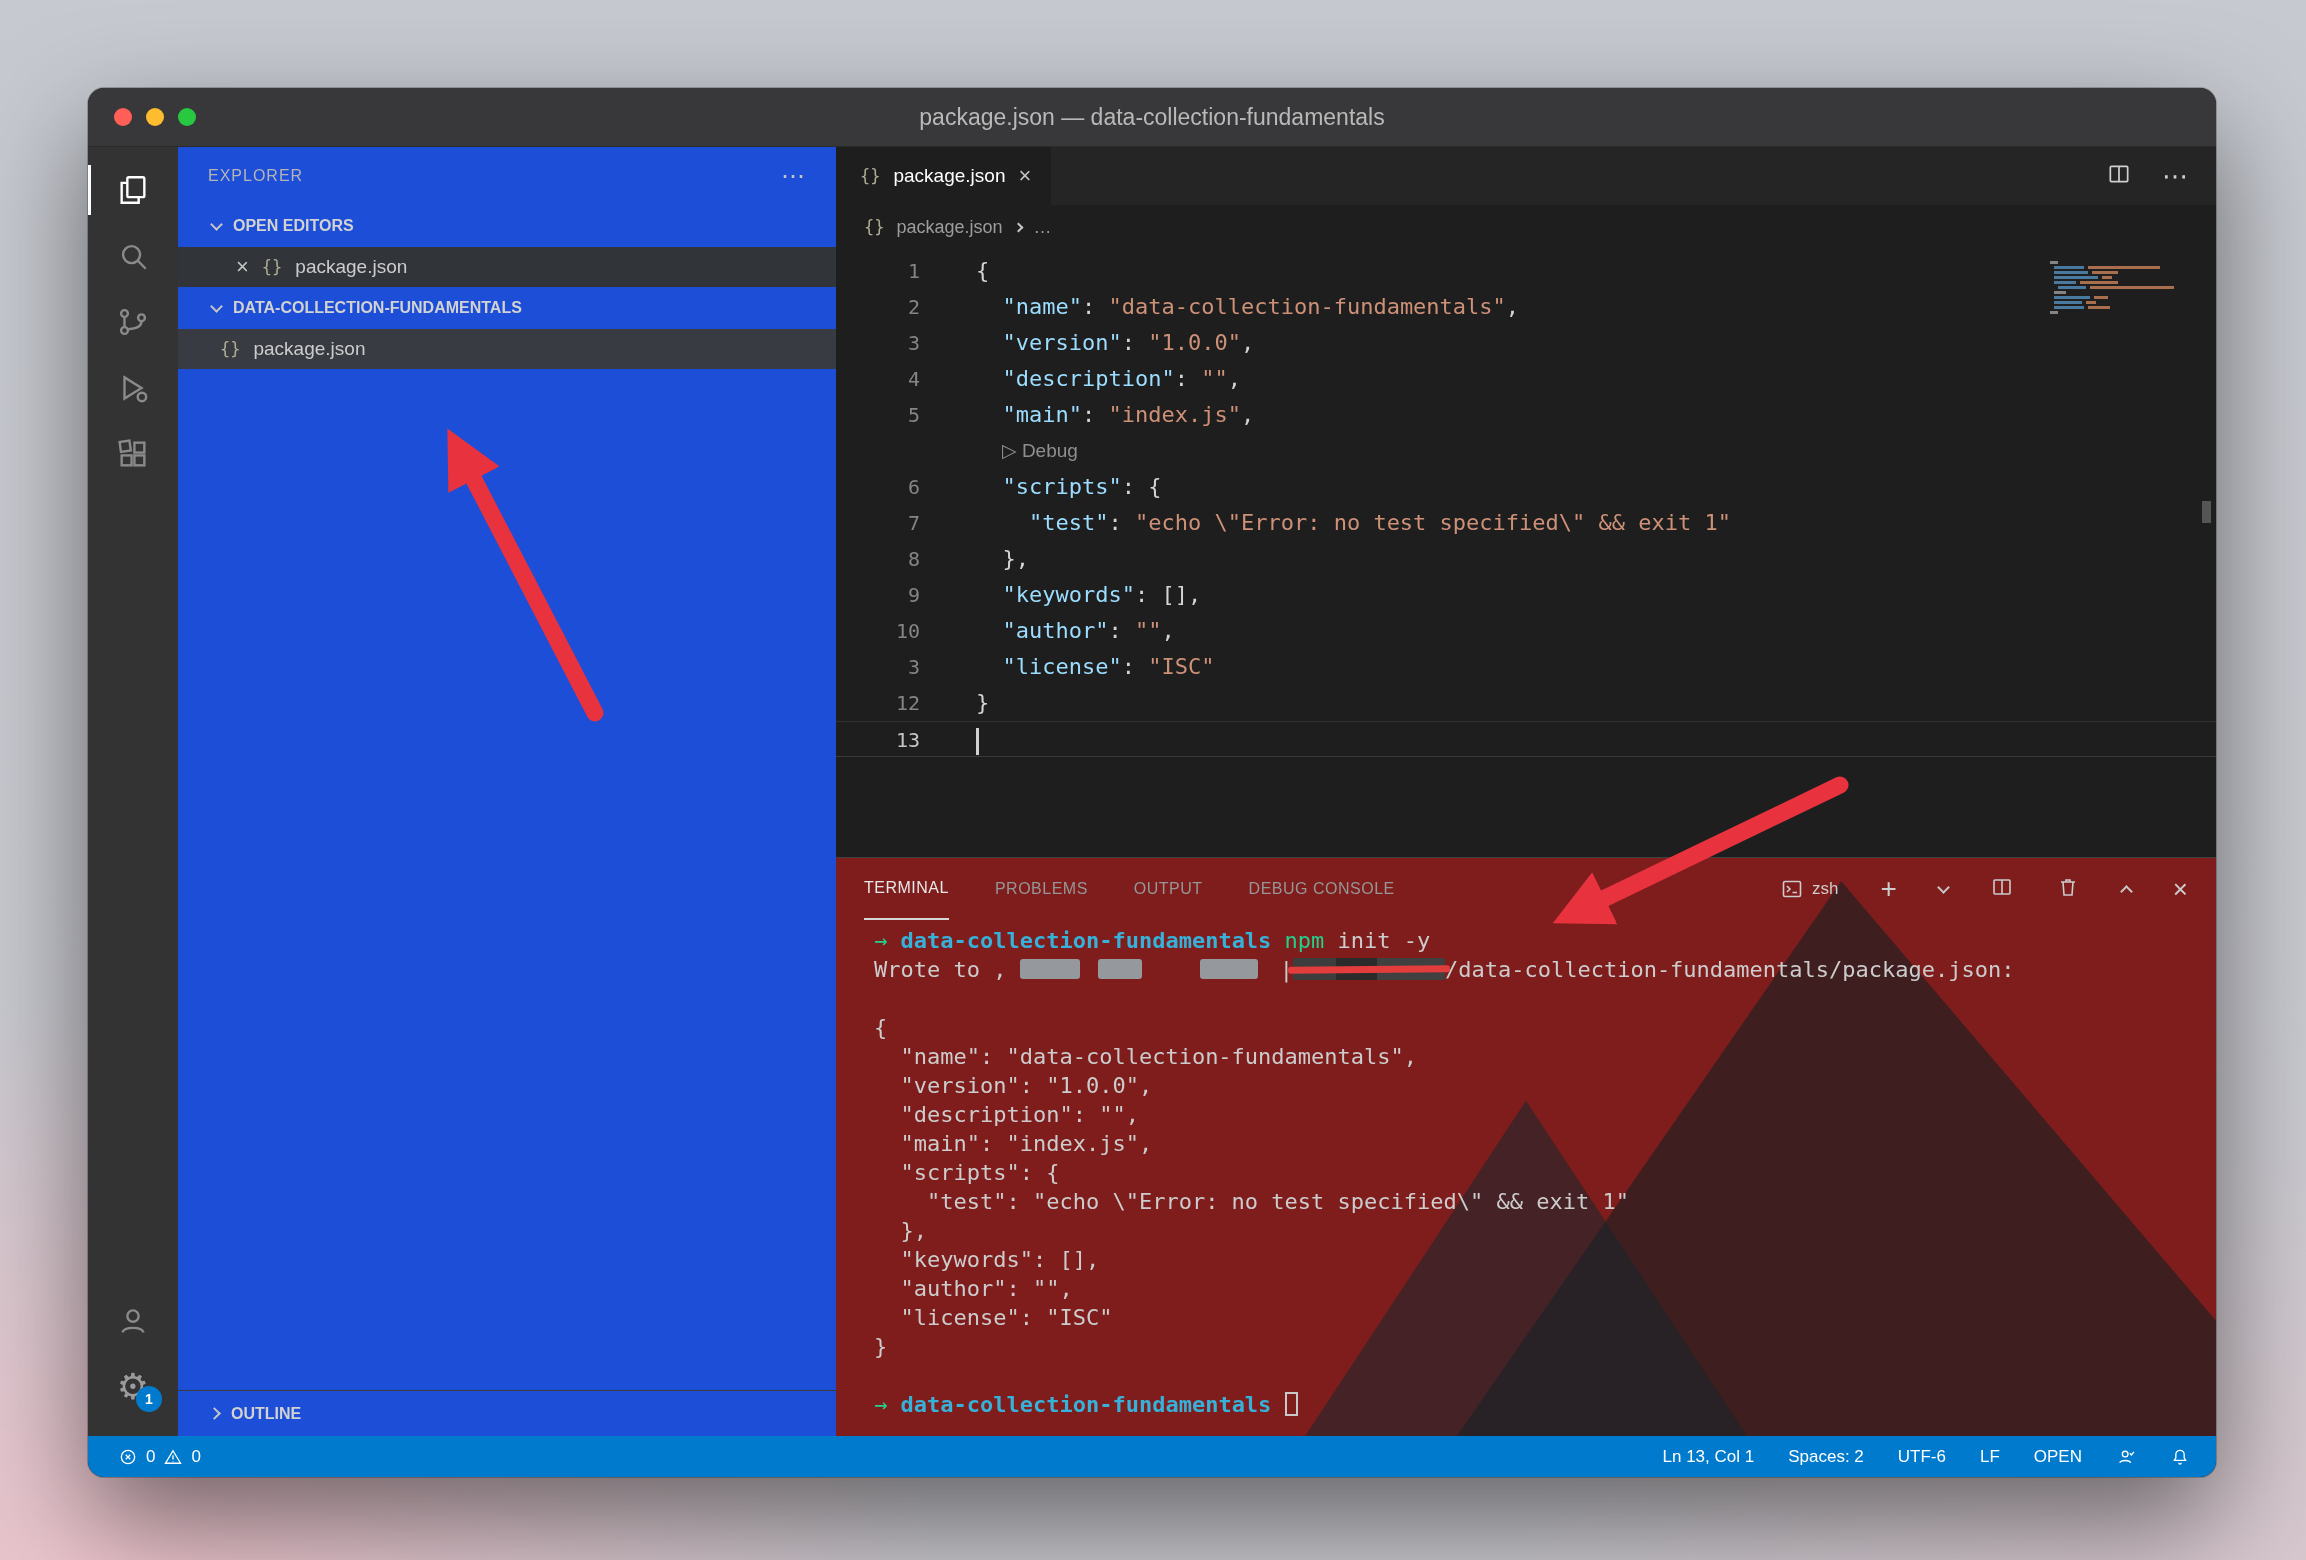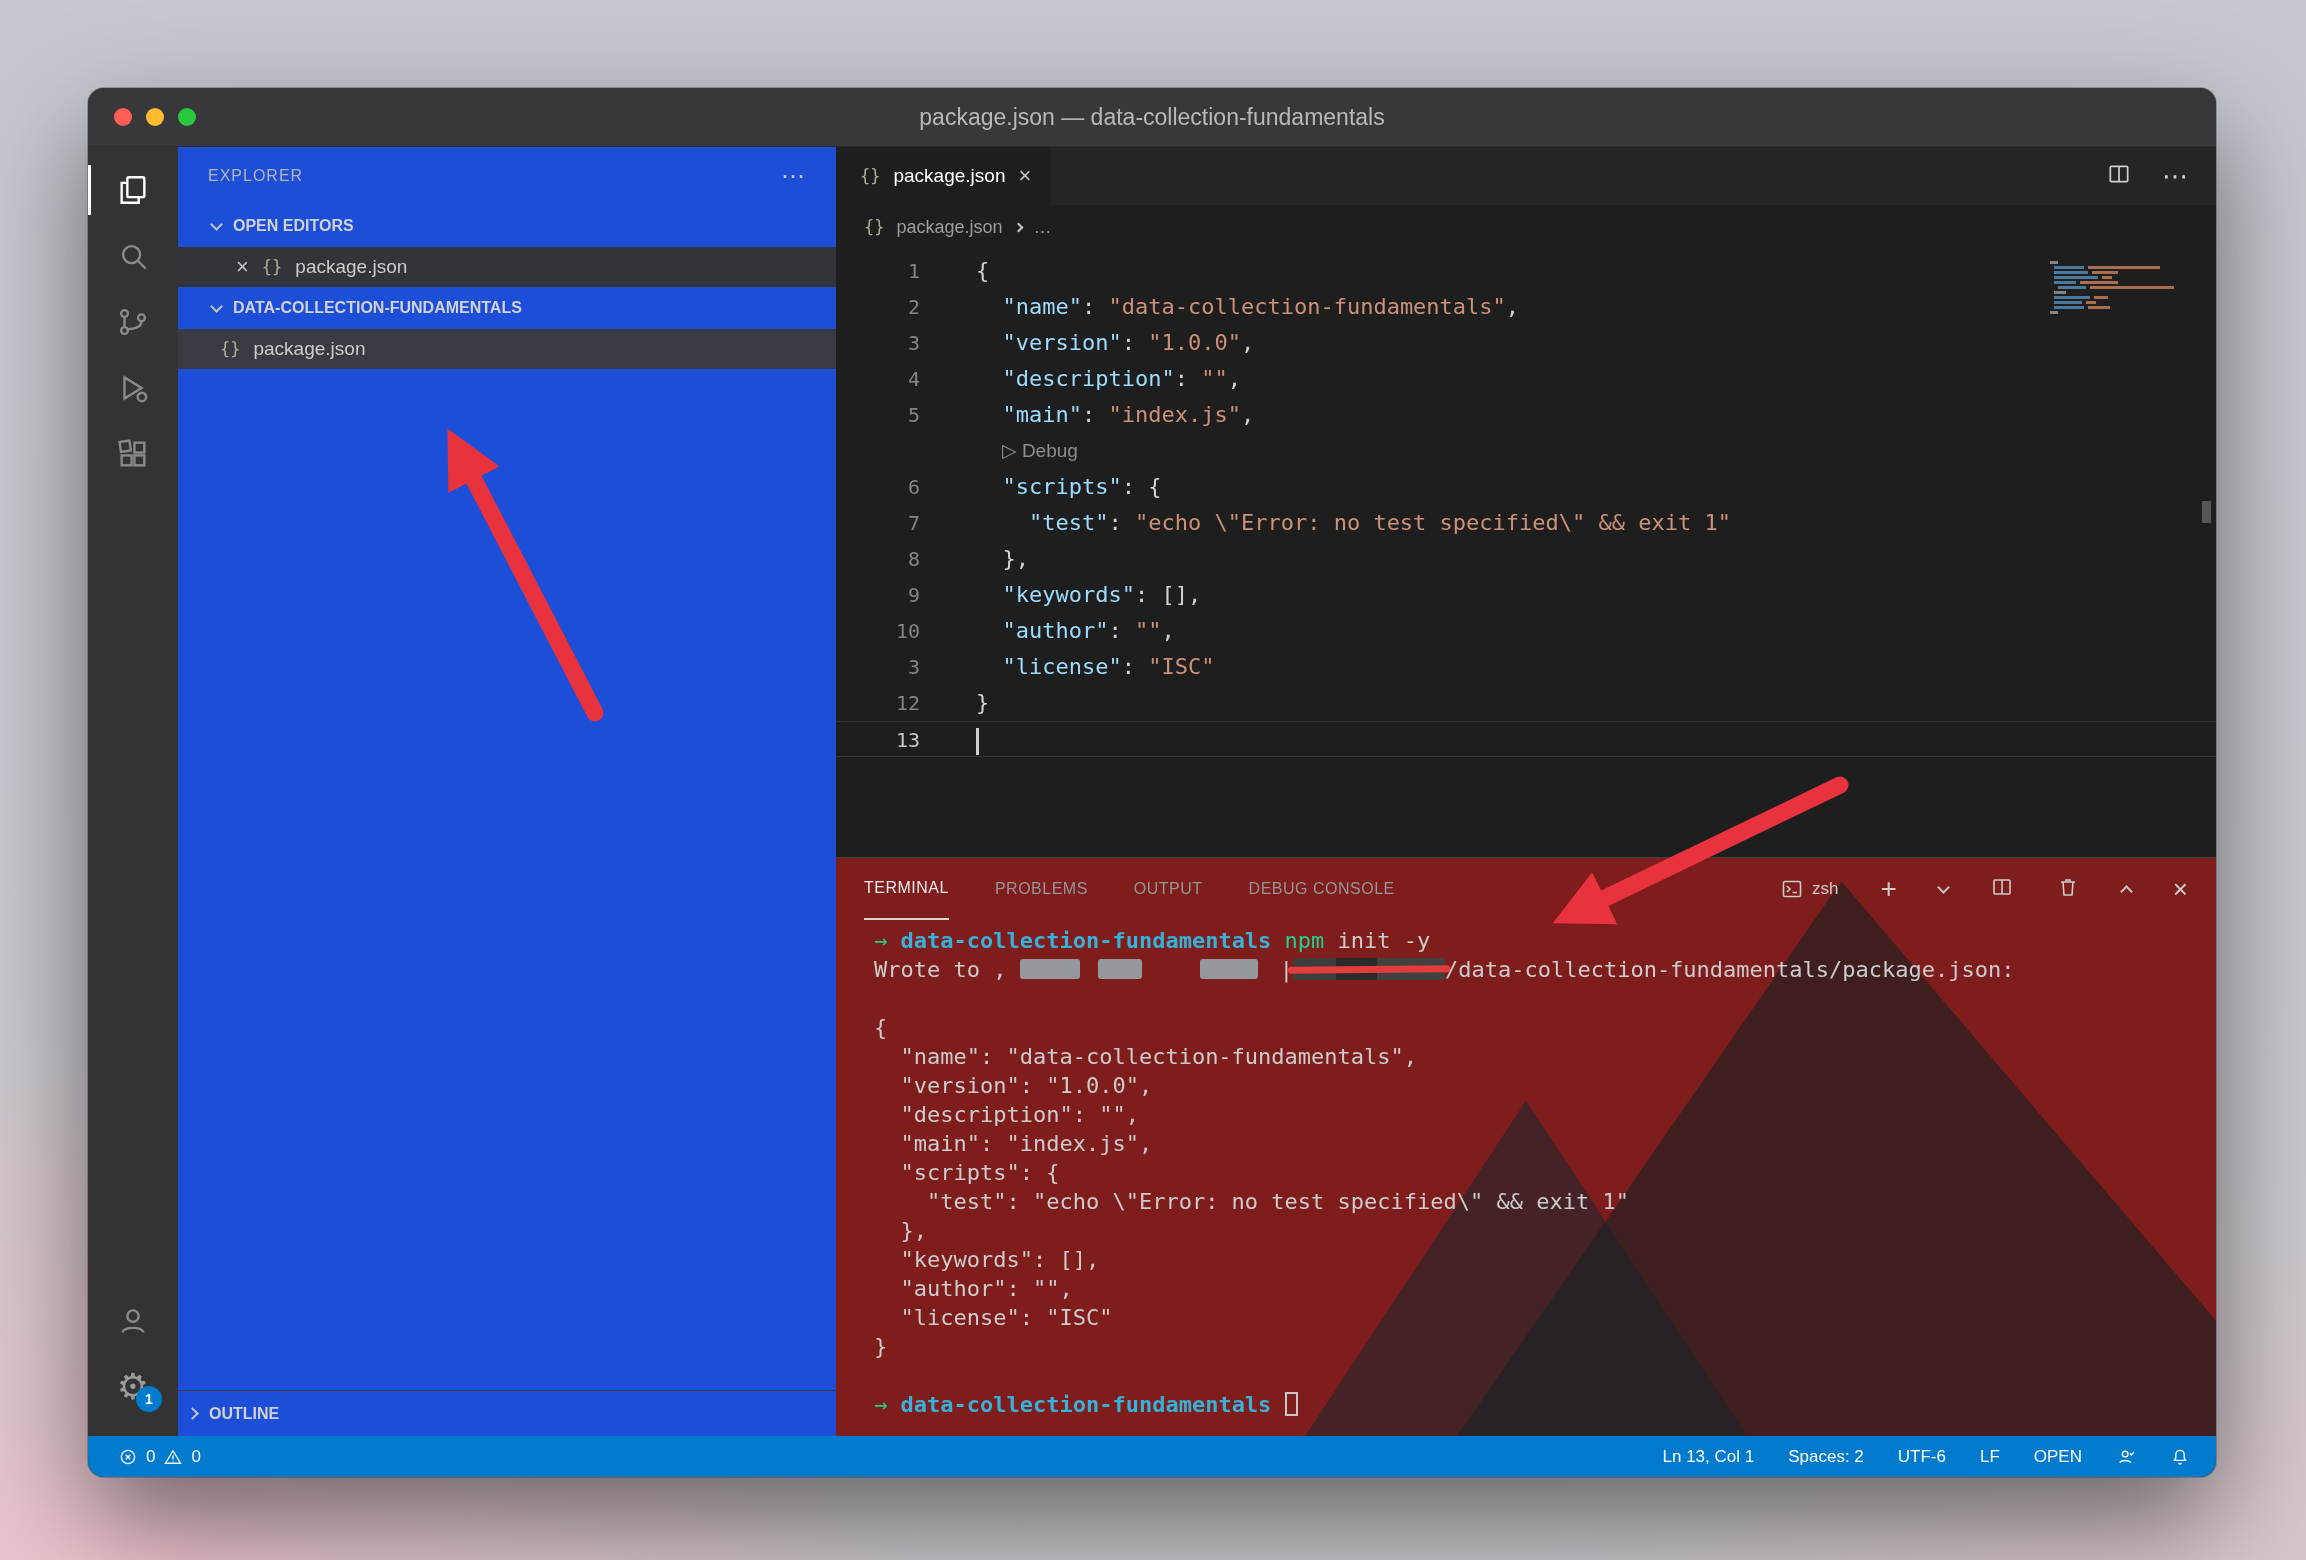--- a/index.html
+++ b/index.html
@@ -40,21 +40,21 @@
   .chev{display:inline-block;width:9px;height:9px;border-right:2px solid #c5c5c5;border-bottom:2px solid #c5c5c5;flex:none}
   .chev.down{transform:rotate(45deg);margin-top:-4px}
   .chev.right{transform:rotate(-45deg)}
   .chev.up{transform:rotate(-135deg);margin-top:4px}
   .sb-sec{height:42px;display:flex;align-items:center;gap:12px;padding-left:34px;font-size:16px;font-weight:700;color:#d2d2d2;cursor:pointer}
   .oe-item{height:40px;background:#31353a;display:flex;align-items:center;gap:13px;padding-left:58px;font-size:19px;cursor:pointer}
   .tree-item{height:40px;background:#383c42;display:flex;align-items:center;gap:13px;padding-left:42px;font-size:19px;cursor:pointer}
   .fico{font-family:"DejaVu Sans Mono",monospace;font-size:17px;color:#afaa93;flex:none}
   .xico{font-size:22px;color:#c5c5c5;line-height:1;flex:none;cursor:pointer}
   .sb-outline{position:absolute;left:0;right:0;bottom:0;height:46px;border-top:1px solid #3c3c3c;
-    display:flex;align-items:center;gap:12px;padding-left:10px;font-size:16px;font-weight:700;color:#d2d2d2;cursor:pointer}
+    display:flex;align-items:center;gap:12px;padding-left:32px;font-size:16px;font-weight:700;color:#d2d2d2;cursor:pointer}
   
   .editorcol{flex:1;min-width:0;display:flex;flex-direction:column;background:#1e1e1e}
   .tabbar{height:58px;background:#252526;display:flex;align-items:center}
   .tab{height:58px;background:#1e1e1e;display:flex;align-items:center;gap:13px;padding:0 20px 0 24px;
     color:#ffffff;font-size:19px;border-right:1px solid #252526;cursor:pointer}
   .tab-actions{margin-left:auto;display:flex;align-items:center;gap:30px;padding-right:28px;color:#cfcfcf}
   .tab-actions svg{width:26px;height:26px;stroke:currentColor;fill:none;stroke-width:1.6}
   .dots{font-size:26px;color:#cfcfcf;cursor:pointer}
   .breadcrumb{height:44px;display:flex;align-items:center;gap:12px;padding-left:28px;color:#9d9d9d;font-size:18px}
   .bc-sep{color:#858585;font-size:18px}

